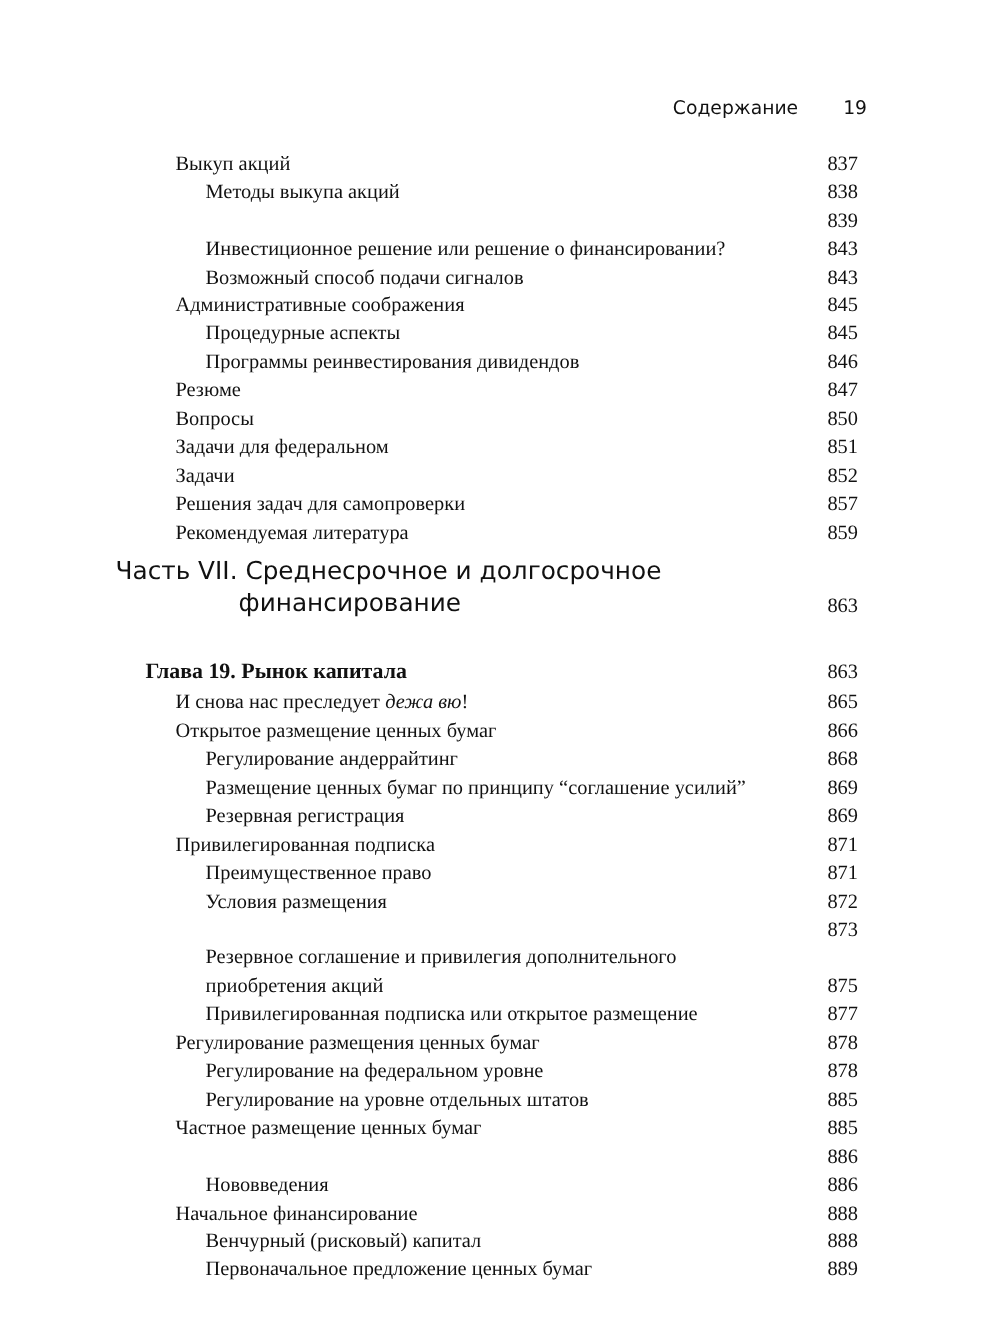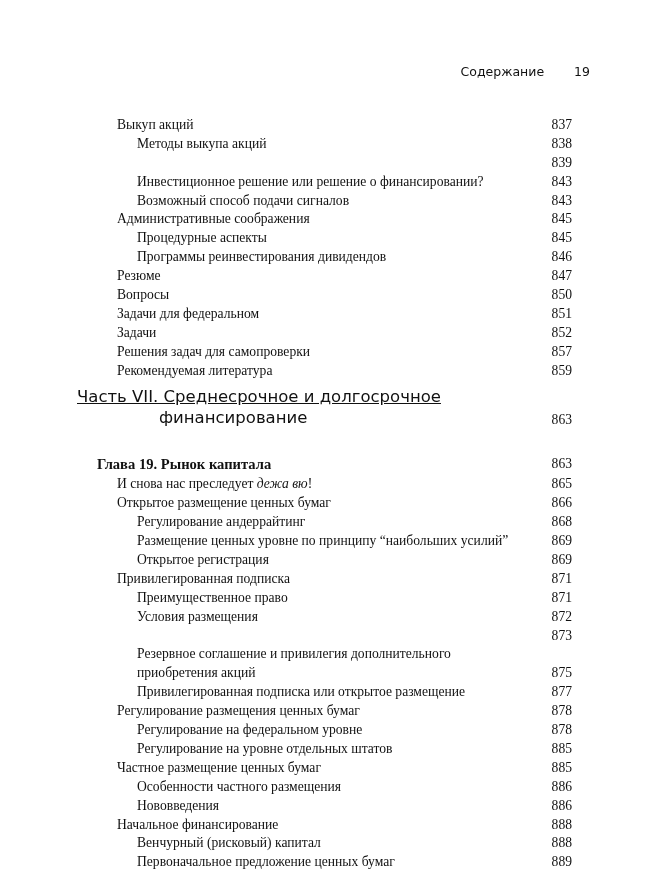--- a/index.html
+++ b/index.html
@@ -1,31 +1,31 @@
 <!DOCTYPE html>
 <html><head>
 <meta charset="utf-8">
 <style>
   html, body { margin: 0; padding: 0; background: #ffffff; }
   body { width: 672px; height: 889px; position: relative; overflow: hidden; color: #111; }
   .page { position: absolute; left: 0; top: 0; width: 672px; height: 889px; }
-  .running-head { position: absolute; top: 64px; left: 16px; width: 574px; height: 20px;
+  .running-head { position: absolute; top: 64px; left: 4px; width: 574px; height: 20px;
     font-family: "DejaVu Sans", sans-serif; font-size: 12.5px; text-align: right; }
   .running-head .title { margin-right: 26px; }
-  .toc { position: absolute; top: 116px; left: 0; width: 672px; }
+  .toc { position: absolute; top: 100px; left: 0; width: 672px; }
   .row { position: relative; height: 18.9px; font-family: "Liberation Serif", serif; font-size: 13.6px; line-height: 18.9px; }
   .row .label { position: absolute; white-space: nowrap; }
   .row .num { position: absolute; right: 100px; }
   .lvl1 .label { left: 117px; }
   .lvl2 .label { left: 137px; }
   .row.two-line { height: 37.8px; }
   .row.two-line .label { white-space: normal; width: 360px; }
   .row.two-line .num { top: 18.9px; }
   .part { position: relative; height: 50px; margin-top: 6px; font-family: "DejaVu Sans", sans-serif; font-size: 16.5px; font-weight: 500; line-height: 22px; }
-  .part .l1 { position: absolute; left: 77px; top: 0; white-space: nowrap; text-decoration: underline; }
+  .part .l1 { position: absolute; left: 77px; top: 0; white-space: nowrap; }
   .part .l2 { position: absolute; left: 159px; top: 21px; white-space: nowrap; }
   .part .num { position: absolute; right: 100px; top: 23px; font-family: "Liberation Serif", serif; font-size: 13.6px; font-weight: normal; }
   .chapter { position: relative; height: 22px; margin-top: 17px; font-family: "Liberation Serif", serif; font-size: 14.6px; font-weight: bold; line-height: 22px; }
   .chapter .label { position: absolute; left: 97px; }
   .chapter .num { position: absolute; right: 100px; font-weight: normal; font-size: 13.6px; }
   em { }
 </style>
 </head>
 <body>
 
@@ -113,25 +113,25 @@
     <div id="toc-after">
         <div class="row lvl1">
           <span class="label">Открытое размещение ценных бумаг</span>
           <span class="num">866</span>
         </div>
         <div class="row lvl2">
           <span class="label">Регулирование андеррайтинг</span>
           <span class="num">868</span>
         </div>
         <div class="row lvl2">
-          <span class="label">Размещение ценных уровне по принципу “наибольших усилий”</span>
+          <span class="label">Размещение ценных бумаг по принципу “соглашение усилий”</span>
           <span class="num">869</span>
         </div>
         <div class="row lvl2">
-          <span class="label">Открытое регистрация</span>
+          <span class="label">Резервная регистрация</span>
           <span class="num">869</span>
         </div>
         <div class="row lvl1">
           <span class="label">Привилегированная подписка</span>
           <span class="num">871</span>
         </div>
         <div class="row lvl2">
           <span class="label">Преимущественное право</span>
           <span class="num">871</span>
         </div>
@@ -160,21 +160,20 @@
         </div>
         <div class="row lvl2">
           <span class="label">Регулирование на уровне отдельных штатов</span>
           <span class="num">885</span>
         </div>
         <div class="row lvl1">
           <span class="label">Частное размещение ценных бумаг</span>
           <span class="num">885</span>
         </div>
         <div class="row lvl2">
-          <span class="label">Особенности частного размещения</span>
           <span class="num">886</span>
         </div>
         <div class="row lvl2">
           <span class="label">Нововведения</span>
           <span class="num">886</span>
         </div>
         <div class="row lvl1">
           <span class="label">Начальное финансирование</span>
           <span class="num">888</span>
         </div>

